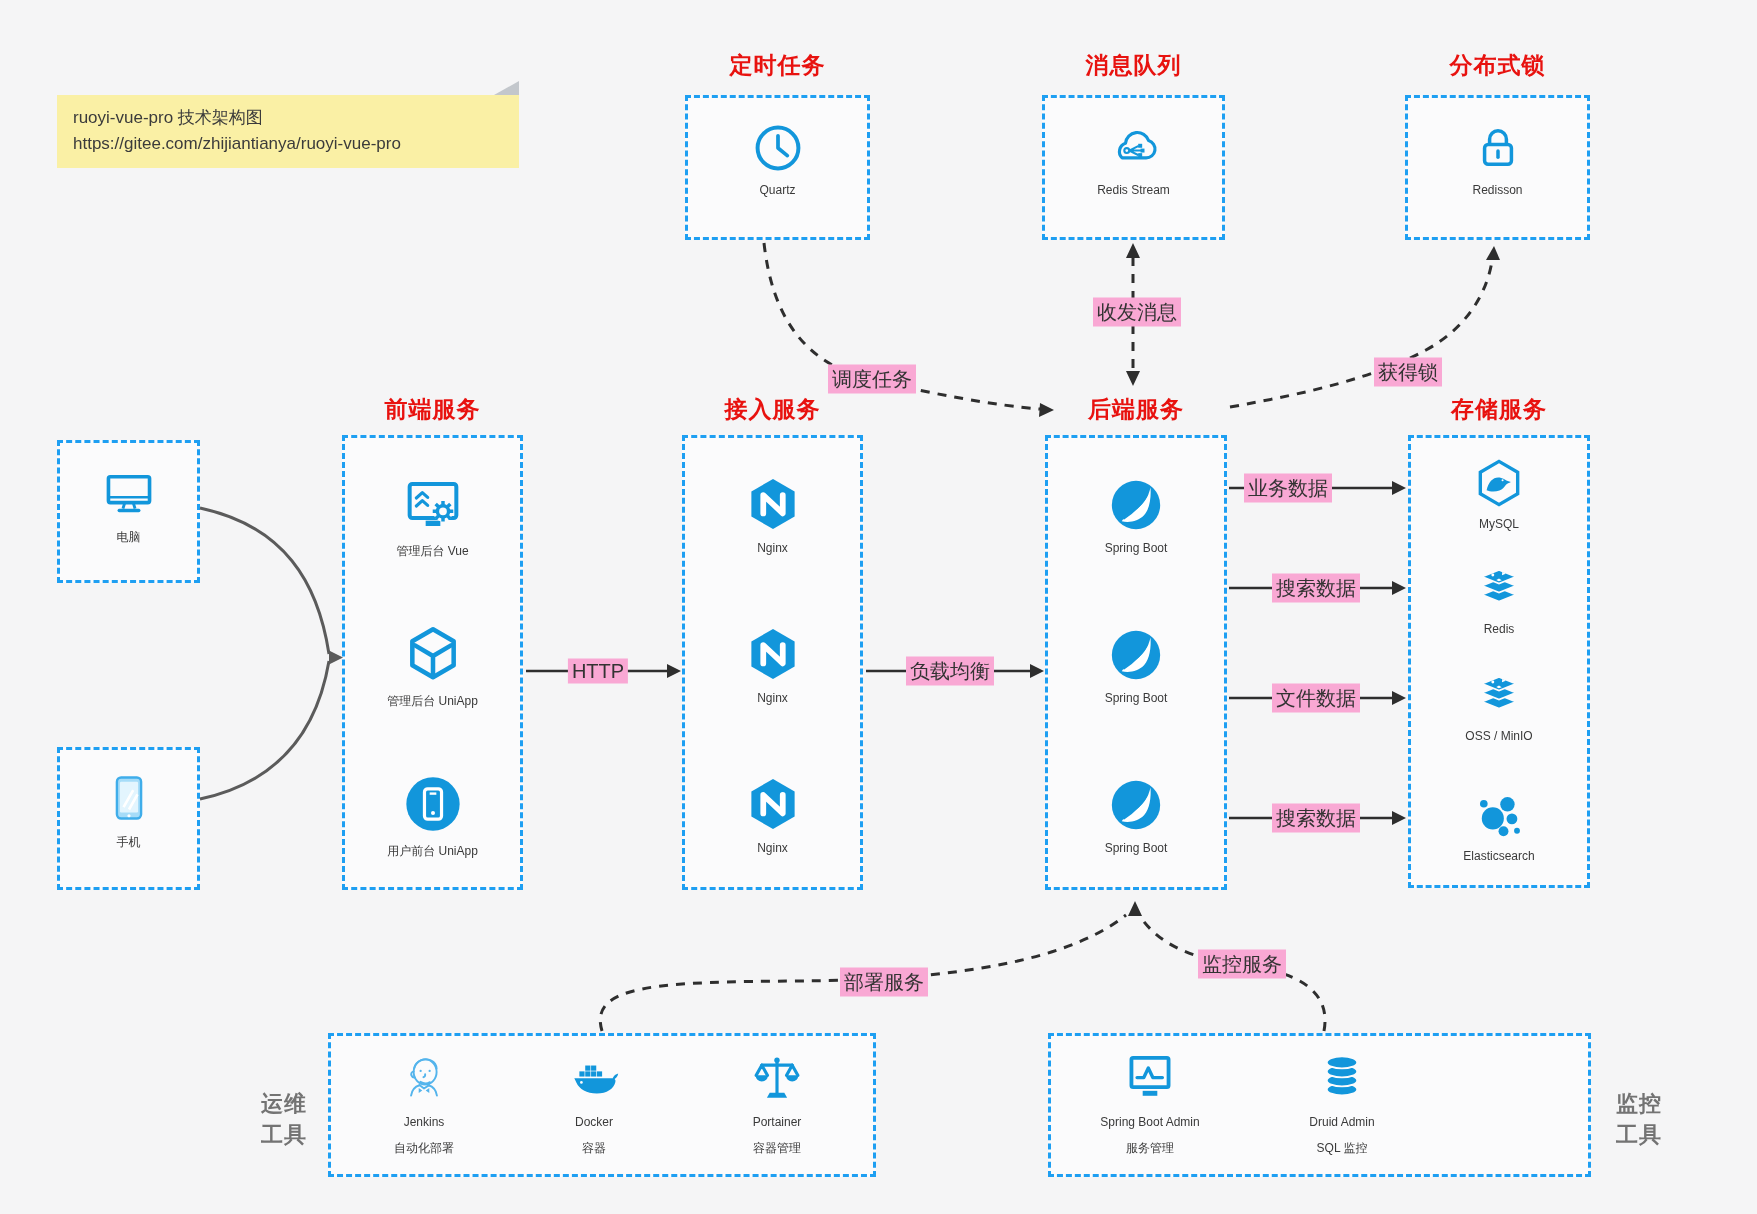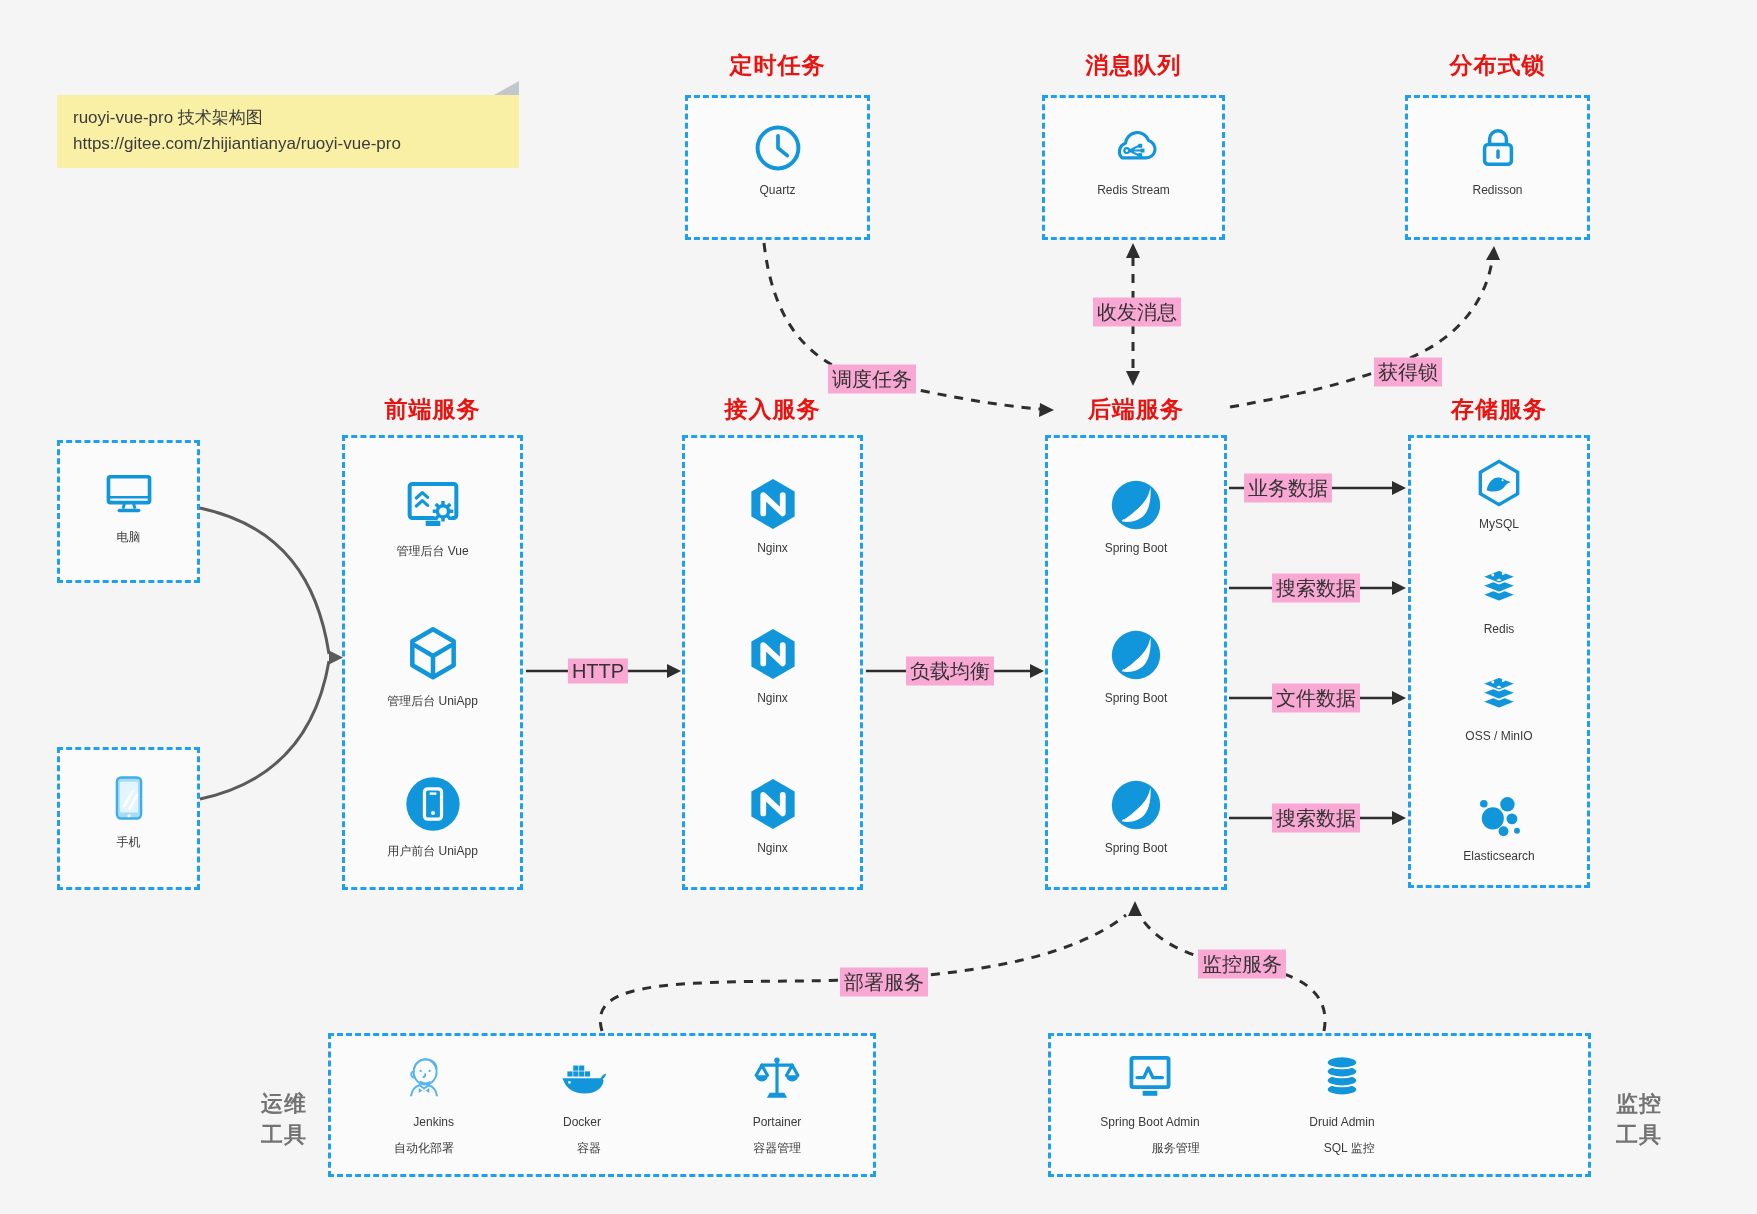--- a/index.html
+++ b/index.html
@@ -10,21 +10,21 @@
     color:#3a3a3a;
   }
   
   .dbox{position:absolute;border:3px dashed #1e9ff2;background:#fbfbfc;box-sizing:border-box;z-index:1;}
   
   .col-title{position:absolute;color:#e8120f;font-weight:bold;font-size:23px;text-align:center;z-index:2;letter-spacing:1px;}
   .side-label{position:absolute;color:#737373;font-weight:bold;font-size:22px;text-align:center;line-height:31px;z-index:2;letter-spacing:1px;}
   
   .node{position:absolute;display:flex;flex-direction:column;align-items:center;z-index:2;}
   .node .lbl{font-size:12px;color:#3a3a3a;margin-top:7px;white-space:nowrap;}
-  .bnode .lbl{margin-top:5px;line-height:26px;text-align:right;}
+  .bnode .lbl{margin-top:5px;line-height:26px;text-align:center;}
   
   #edges{position:absolute;left:0;top:0;z-index:3;pointer-events:none;}
   .s{stroke:#2e2e2e;stroke-width:2.6;fill:none;}
   .sh{fill:#2e2e2e;}
   .d{stroke:#2e2e2e;stroke-width:3;fill:none;stroke-dasharray:9 8;}
   .g{stroke:#5b5b5b;stroke-width:3;fill:none;}
   .gh{fill:#5b5b5b;}
   
   .edge-label{
     position:absolute;transform:translate(-50%,-50%);z-index:4;
@@ -336,21 +336,21 @@
 
   <div class="node bnode" style="left:334px;top:1050px;width:180px">
     <svg width="54" height="54" viewBox="0 0 48 48">
         <use href="#sym-jenkins"></use>
       </svg>
     <div class="lbl">
         <div>Jenkins</div>
         <div>自动化部署</div>
       </div>
   </div>
-  <div class="node bnode" style="left:492px;top:1050px;width:180px">
+  <div class="node bnode" style="left:504px;top:1050px;width:180px">
     <svg width="54" height="54" viewBox="0 0 48 48">
         <use href="#sym-docker"></use>
       </svg>
     <div class="lbl">
         <div>Docker</div>
         <div>容器</div>
       </div>
   </div>
   <div class="node bnode" style="left:687px;top:1050px;width:180px">
     <svg width="54" height="54" viewBox="0 0 48 48">

